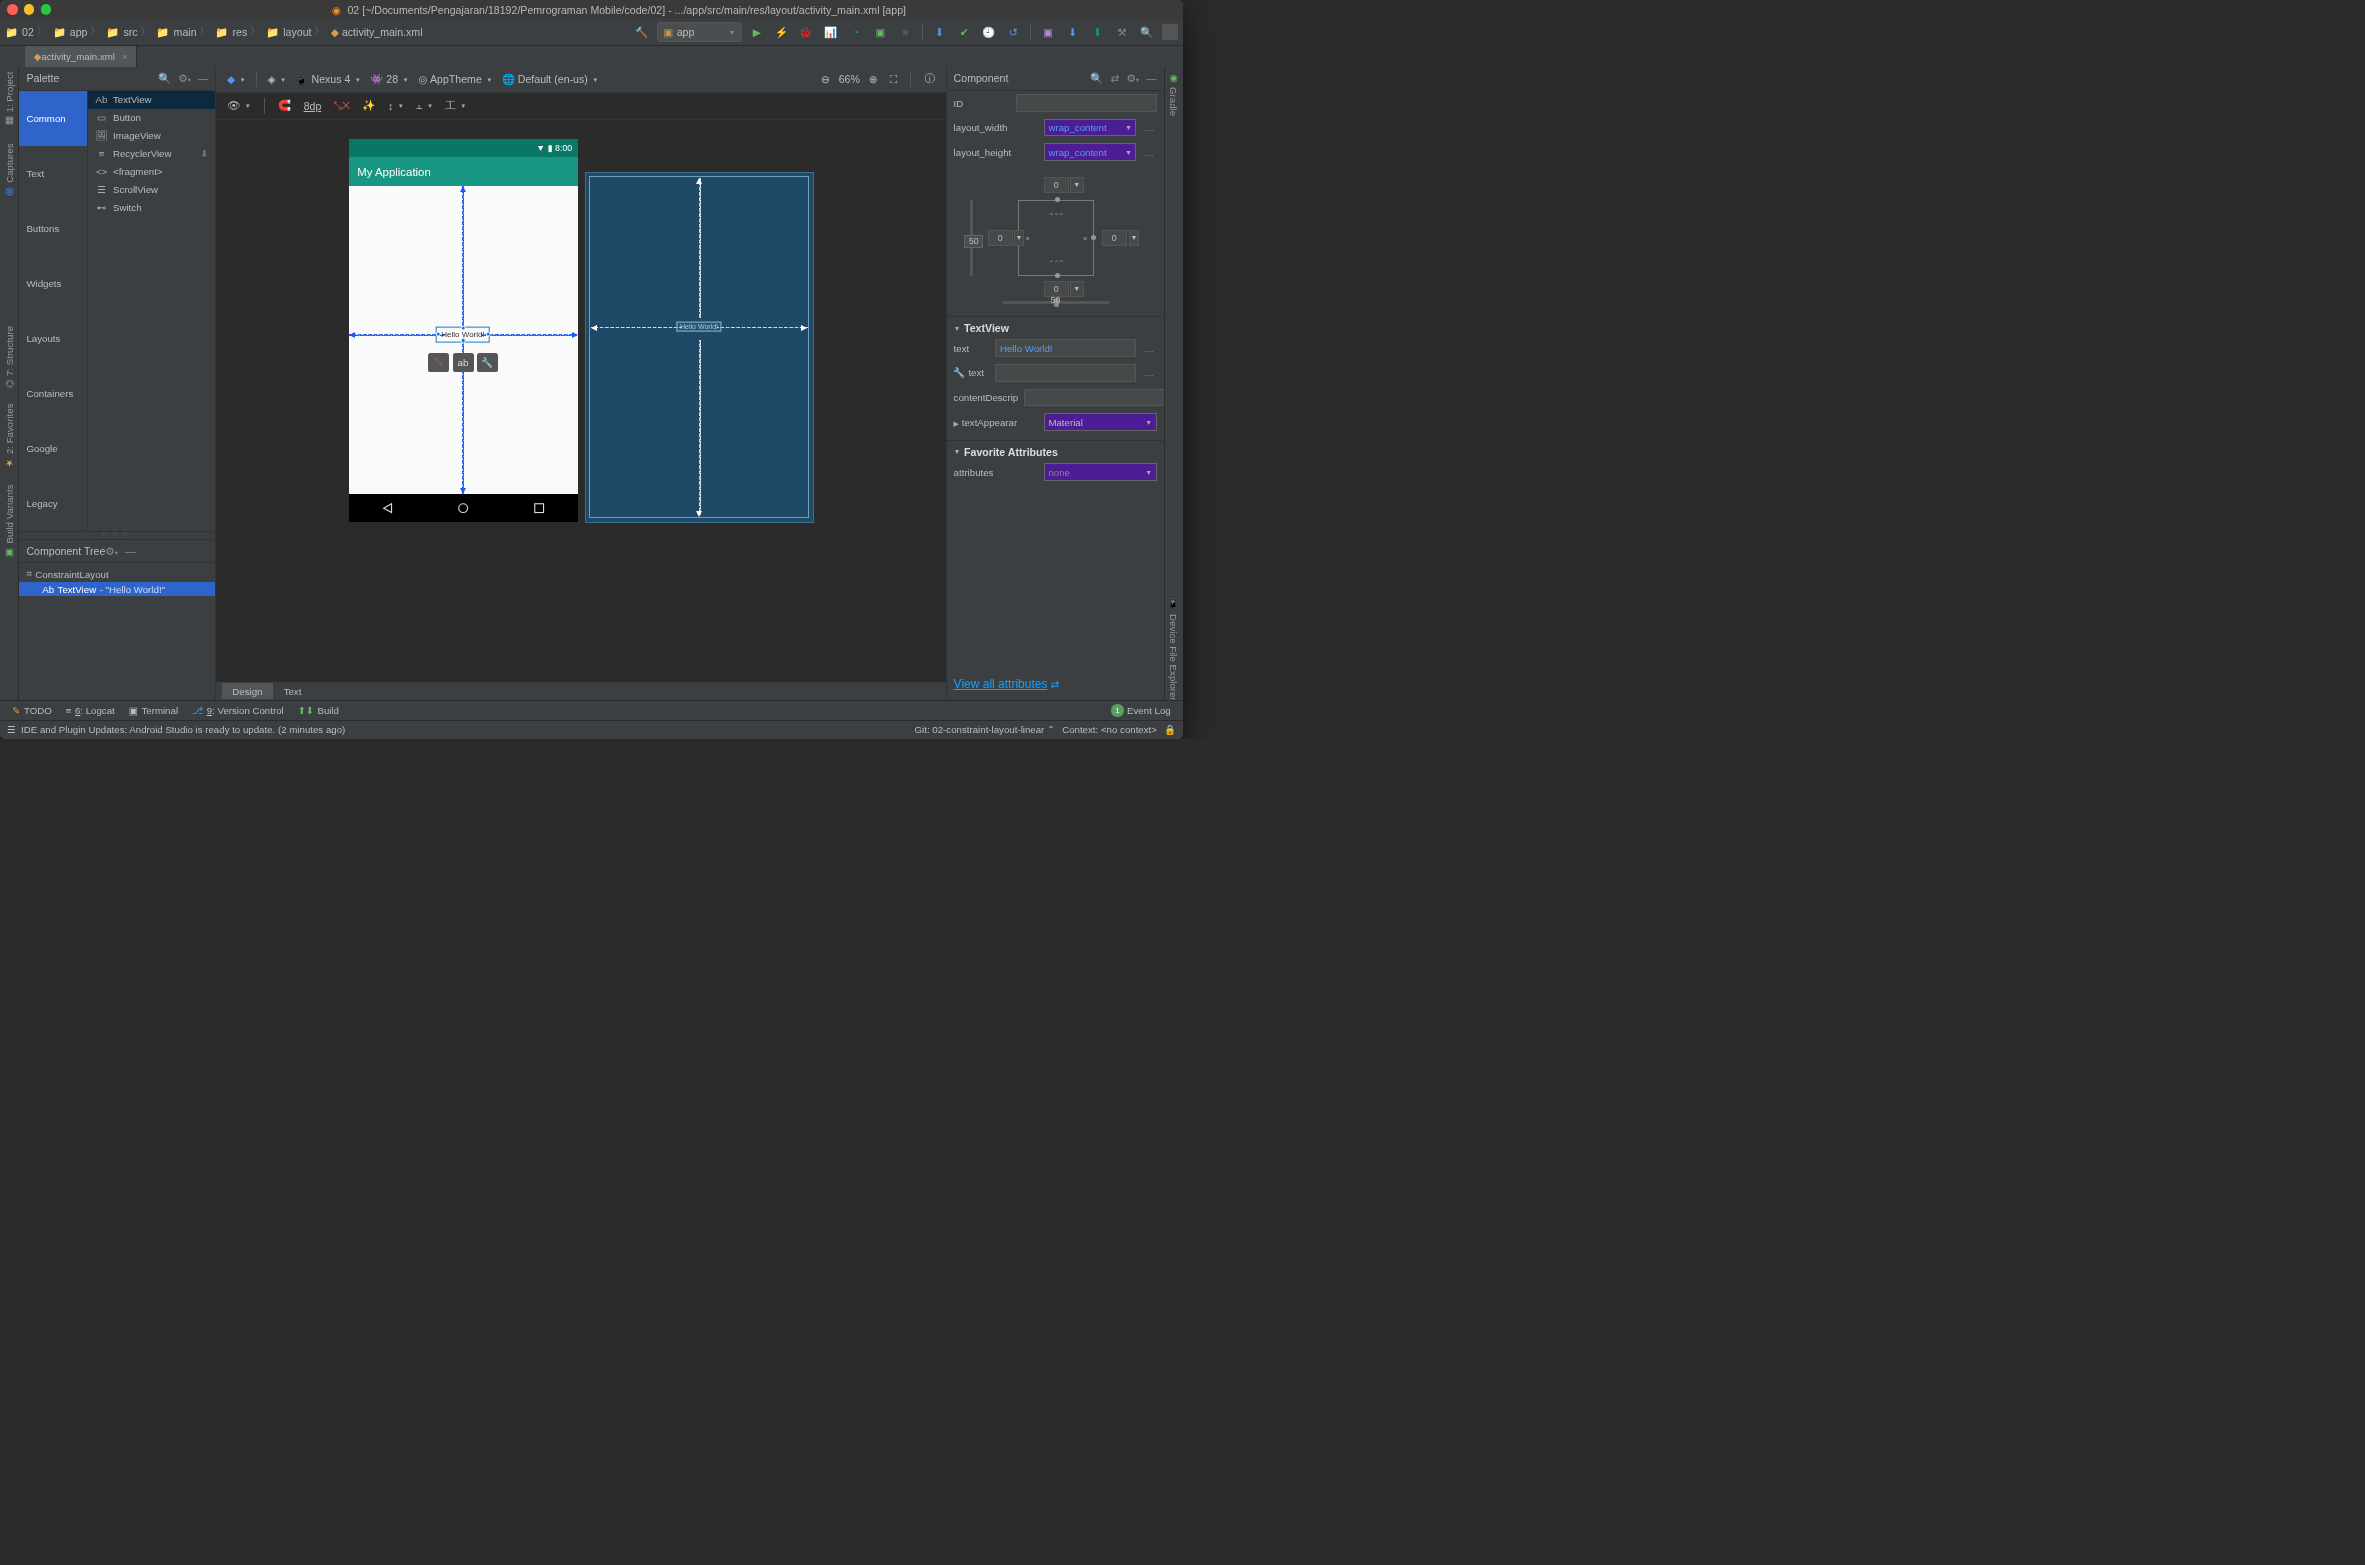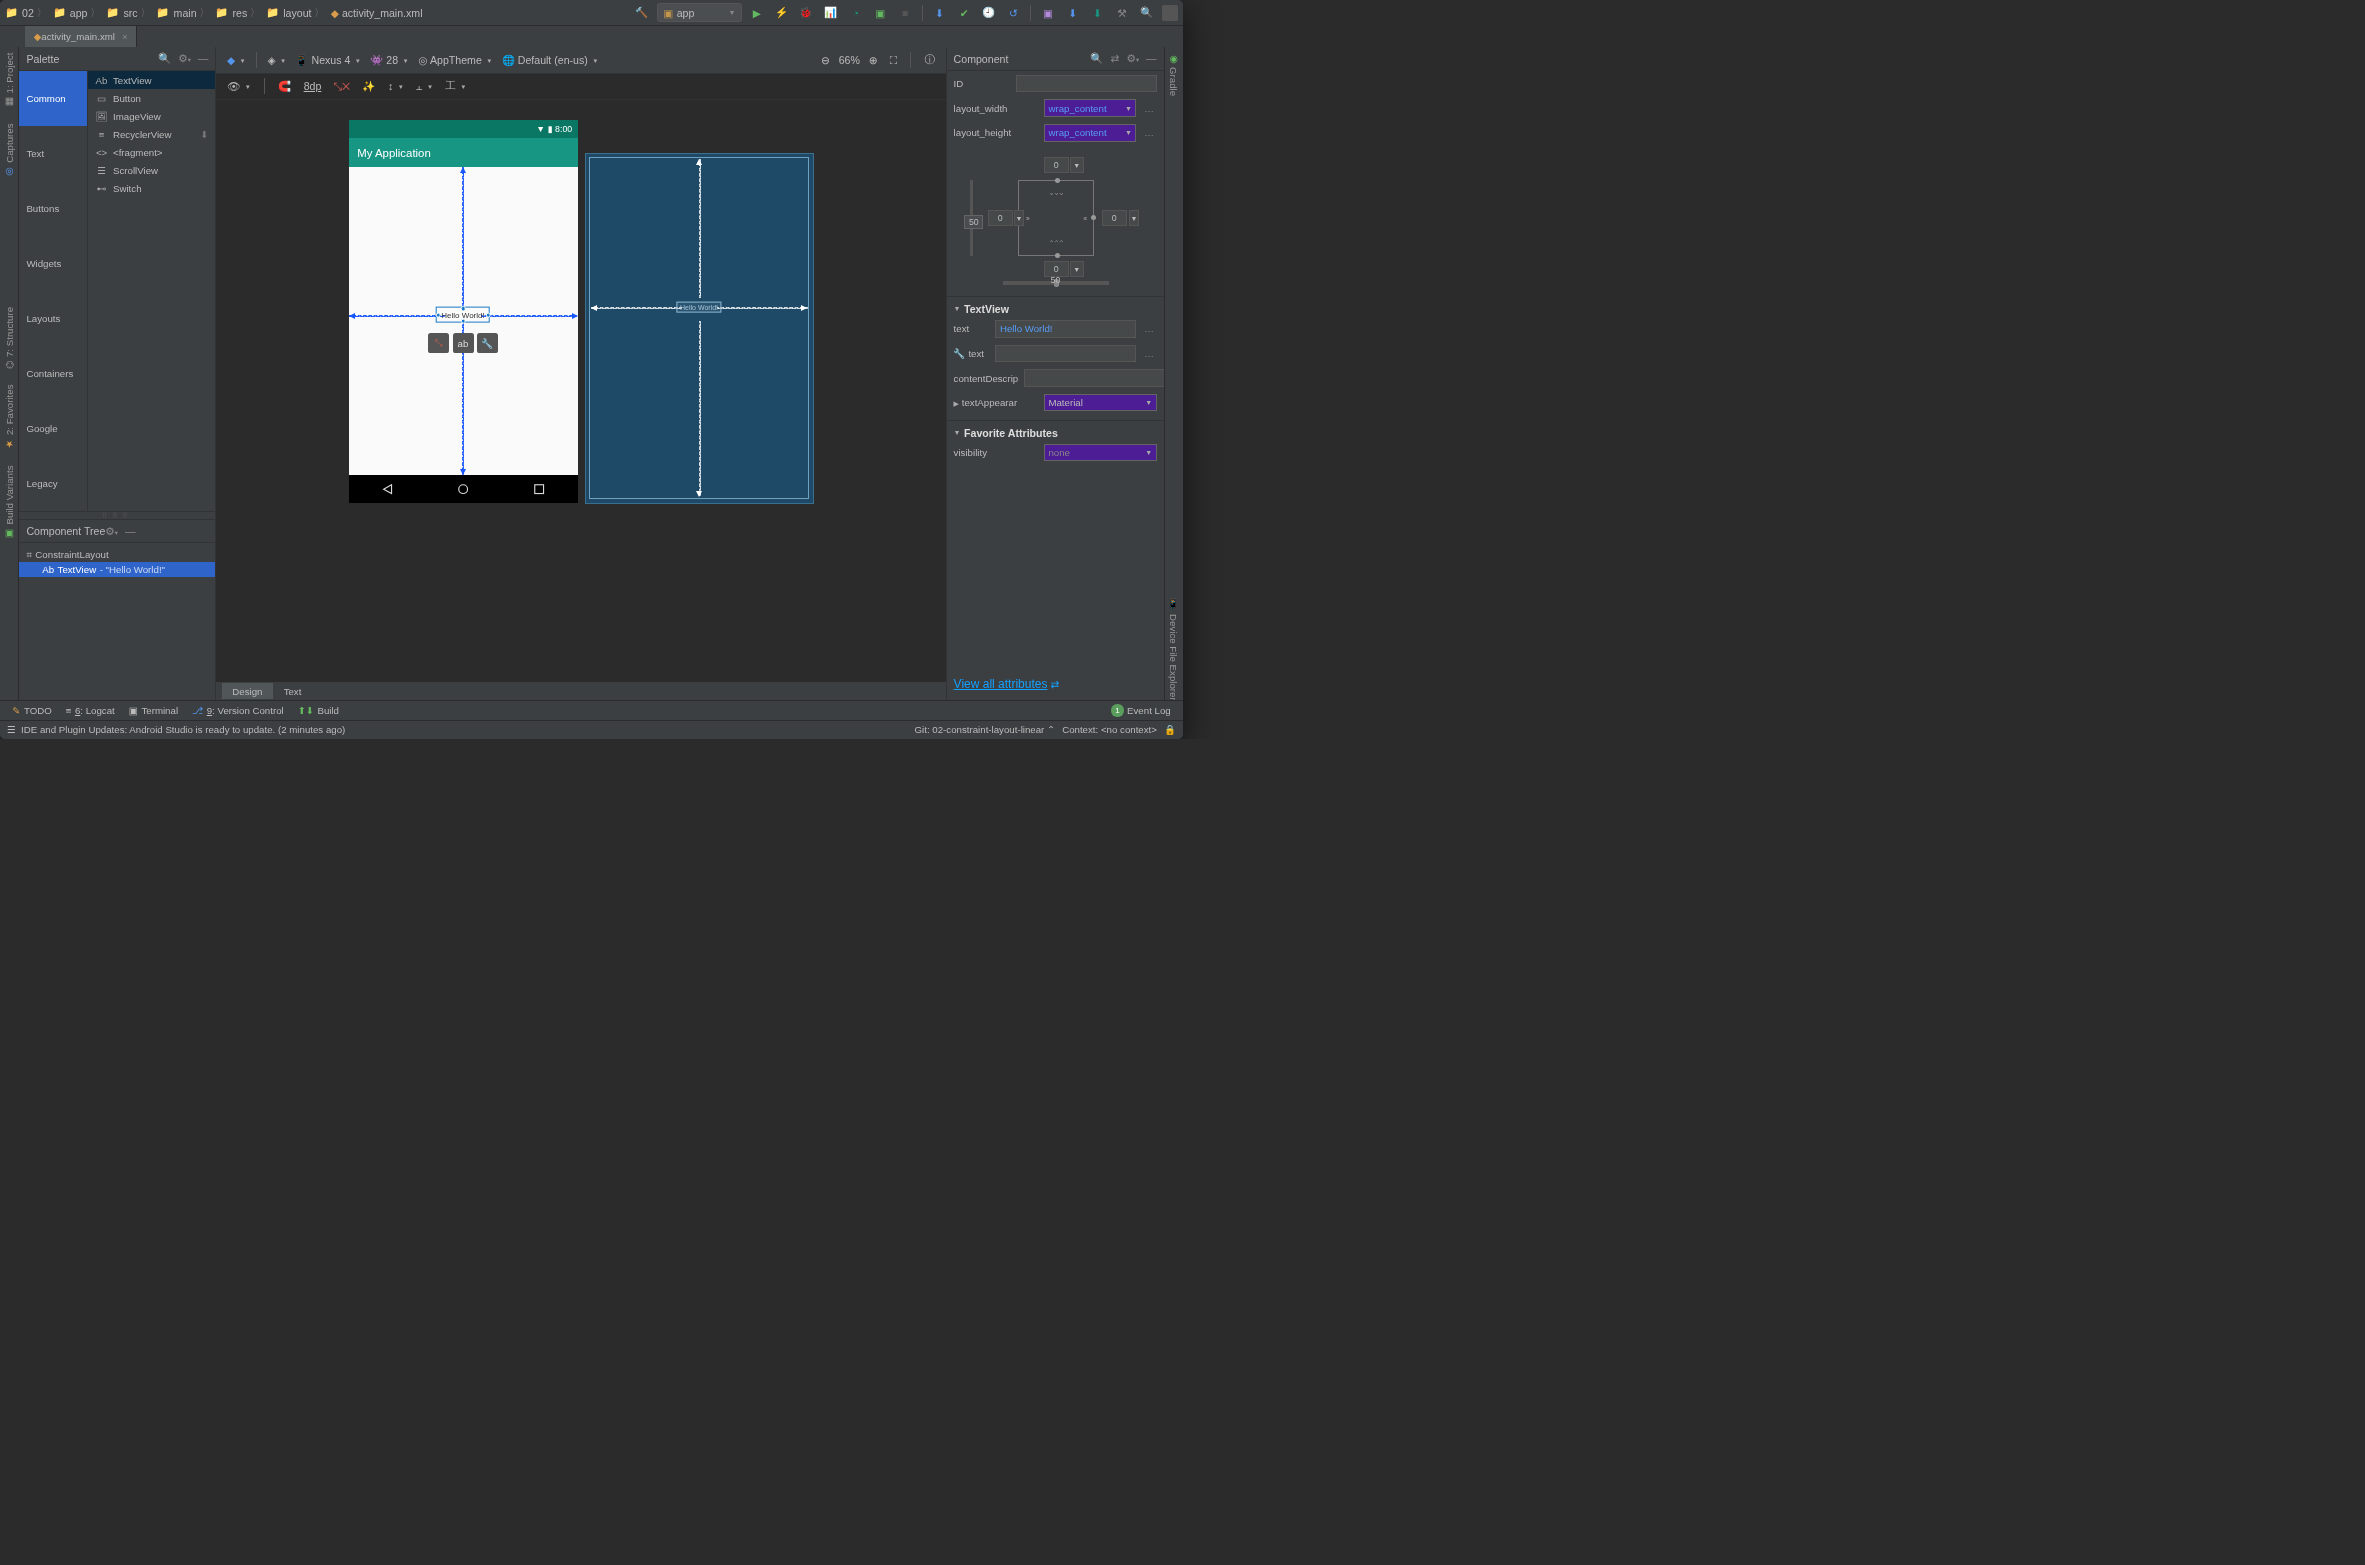--- a/index.html
+++ b/index.html
@@ -141,20 +141,31 @@
 .red { color:#d35b52; }
 .orange { color:#d89c4a; }
 .purple { color:#b389dc; }
 .teal { color:#169683; }
 </style>
 </head>
 <body>
 
 <div class="window">
 
+  <div class="titlebar">
+    <div class="traffic">
+      <span class="tl-close"></span>
+      <span class="tl-min"></span>
+      <span class="tl-max"></span>
+    </div>
+    <div class="title-text">
+      <span class="rss">◉</span>
+      <span>02 [~/Documents/Pengajaran/18192/Pemrograman Mobile/code/02] - .../app/src/main/res/layout/activity_main.xml [app]</span>
+    </div>
+  </div>
 
   <div class="breadcrumb-bar">
     <span class="crumb">
         <span class="folder-icn">📁</span>
         <span>02</span>
         <span class="chev">〉</span>
       </span>
     <span class="crumb">
         <span class="folder-icn">📁</span>
         <span>app</span>
@@ -531,21 +542,21 @@
             <span>Material</span>
             <span class="dd">▼</span>
           </div>
       </div>
 
       <div class="attr-section">
         <span class="disclose">▼</span>
           <b>Favorite Attributes</b>
       </div>
       <div class="attr-row">
-        <div class="attr-label">visibility</div>
+        <div class="attr-label">attributes</div>
         <div class="attr-select" style="color:#888">
             <span>none</span>
             <span class="dd">▼</span>
           </div>
       </div>
 
       <div class="view-all">
         <a href="#">View all attributes</a> <span style="color:#15a0ff">⇄</span>
       </div>
     </div>

